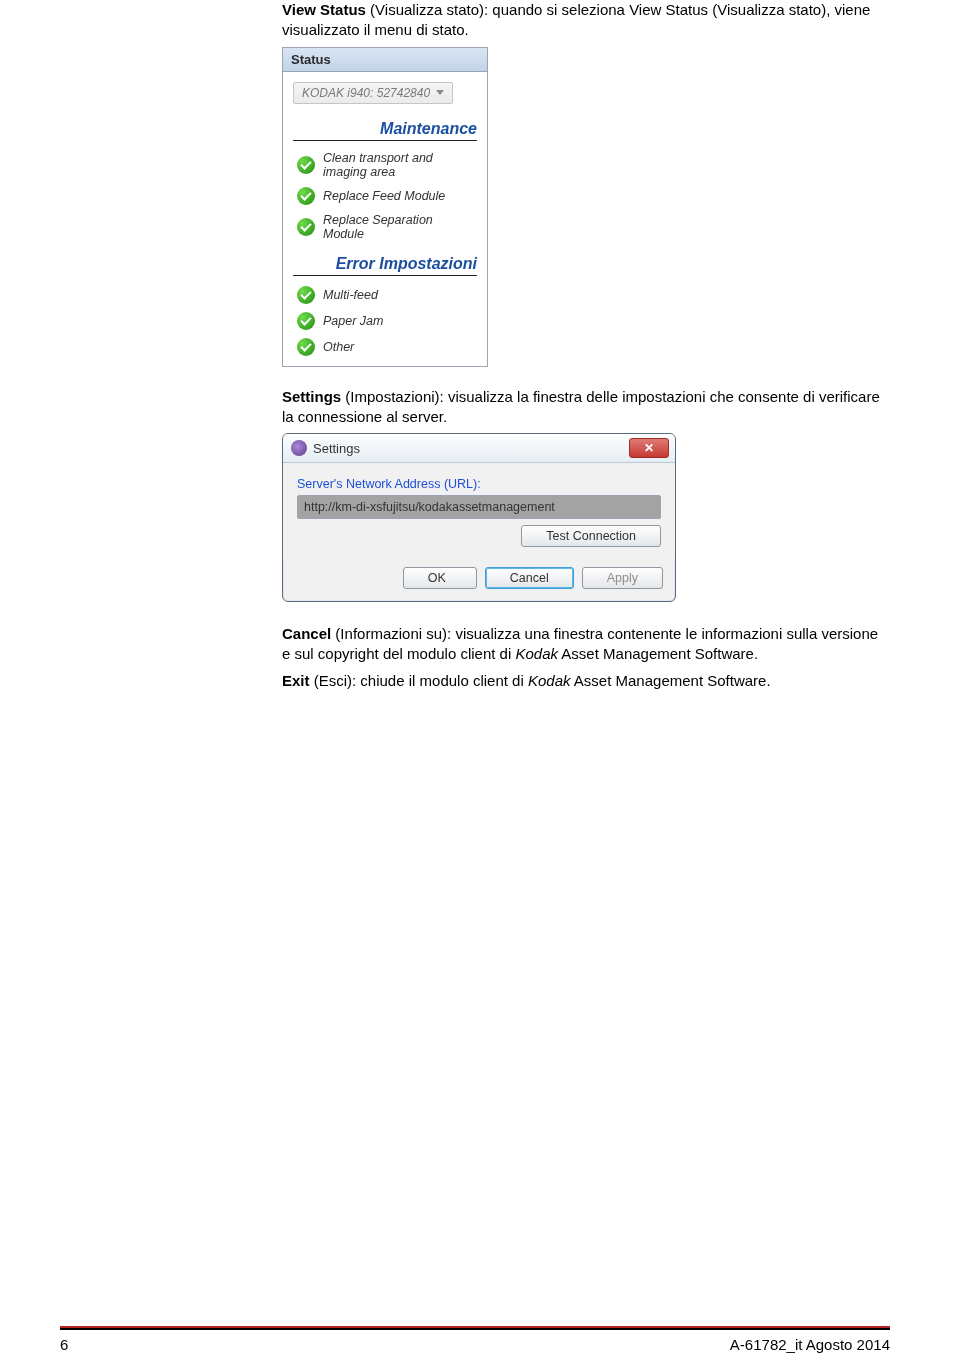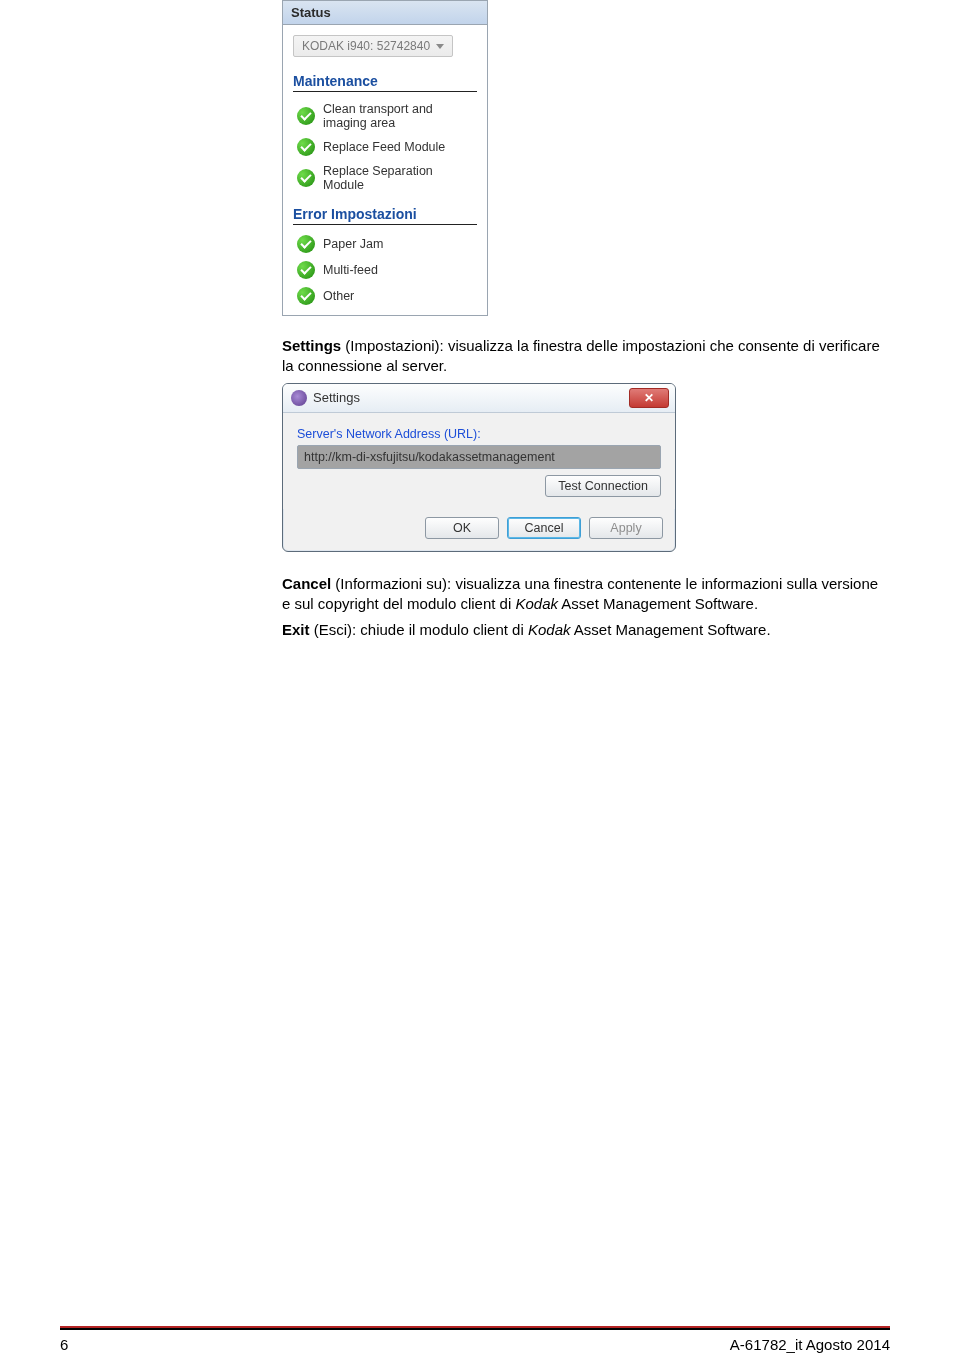--- a/index.html
+++ b/index.html
@@ -33,21 +33,21 @@
   }
   .status-title {
     background: linear-gradient(#d9e4f1, #c2d4eb);
     font-weight: bold;
     font-size: 13px;
     padding: 4px 8px;
     border-top: 1px solid #9aa5b1;
     border-bottom: 1px solid #9aa5b1;
     color: #2b2b2b;
   }
-  .status-body { padding: 10px 10px 6px 10px; }
+  .status-body { padding: 10px 10px 6px 10px; font-style: italic; }
   .device-dd {
     display: flex;
     align-items: center;
     justify-content: space-between;
     background: linear-gradient(#f4f4f4,#ebebeb);
     border: 1px solid #c5c5c5;
     border-radius: 2px;
     padding: 3px 8px;
     color: #7a7a7a;
     font-size: 12px;
@@ -56,24 +56,25 @@
   }
   .dd-caret {
     width: 0; height: 0;
     border-left: 4px solid transparent;
     border-right: 4px solid transparent;
     border-top: 5px solid #8a8a8a;
   }
   .section-head {
     color: #1b4fa0;
     font-weight: bold;
-    font-size: 14px;
+    font-size: 16px;
     padding-bottom: 2px;
     border-bottom: 1px solid #222;
     margin-bottom: 6px;
+    text-align: right;
   }
   .status-item {
     display: flex;
     align-items: center;
     gap: 8px;
     font-size: 12.5px;
     color: #333;
     padding: 4px 0 4px 4px;
   }
   .check-icon {
@@ -137,23 +138,23 @@
     color:#333;
     border-radius: 2px;
   }
   .dlg-row-right { display:flex; justify-content:flex-end; margin-top:6px; }
   .win-btn {
     background: linear-gradient(#fefefe,#e4e7ea);
     border: 1px solid #8d98a3;
     border-radius: 3px;
     font-size: 12.5px;
     color:#333;
-    padding: 3px 12px;
+    padding: 3px 24px;
     min-width: 74px;
-    text-align:center;
+    text-align:left;
   }
   .win-btn.focus { box-shadow: 0 0 0 1px #5bb7e6 inset; border-color:#3f9fd6; }
   .win-btn.disabled { color:#8e8e8e; }
   .dlg-footer {
     display:flex; justify-content:flex-end; gap:8px;
     padding: 8px 12px 12px 12px;
   }
 
   
   .page-footer {
@@ -169,20 +170,23 @@
   .footer-row {
     display:flex; justify-content: space-between;
     font-size: 15px;
   }
 </style>
 </head>
 <body>
 
 <div class="page-content">
 
+  <p class="para">
+    <span class="bold">View Status</span><span> (Visualizza stato): quando si seleziona View Status (Visualizza stato), viene visualizzato il menu di stato.</span>
+  </p>
 
   <div class="status-panel">
     <div class="status-title">Status</div>
     <div class="status-body">
       <div class="device-dd">
         <span>KODAK i940: 52742840</span>
         <span class="dd-caret"></span>
       </div>
 
       <div class="section-head">Maintenance</div>
@@ -196,25 +200,25 @@
       </div>
       <div class="status-item">
         <span class="check-icon"></span>
         <span>Replace Separation Module</span>
       </div>
 
       <div class="sect-gap"></div>
       <div class="section-head">Error Impostazioni</div>
       <div class="status-item">
         <span class="check-icon"></span>
+        <span>Multi-feed</span>
+      </div>
+      <div class="status-item">
+        <span class="check-icon"></span>
         <span>Paper Jam</span>
-      </div>
-      <div class="status-item">
-        <span class="check-icon"></span>
-        <span>Multi-feed</span>
       </div>
       <div class="status-item">
         <span class="check-icon"></span>
         <span>Other</span>
       </div>
     </div>
   </div>
 
   <p class="para">
     <span class="bold">Settings</span><span> (Impostazioni): visualizza la finestra delle impostazioni che consente di verificare la connessione al server.</span>

